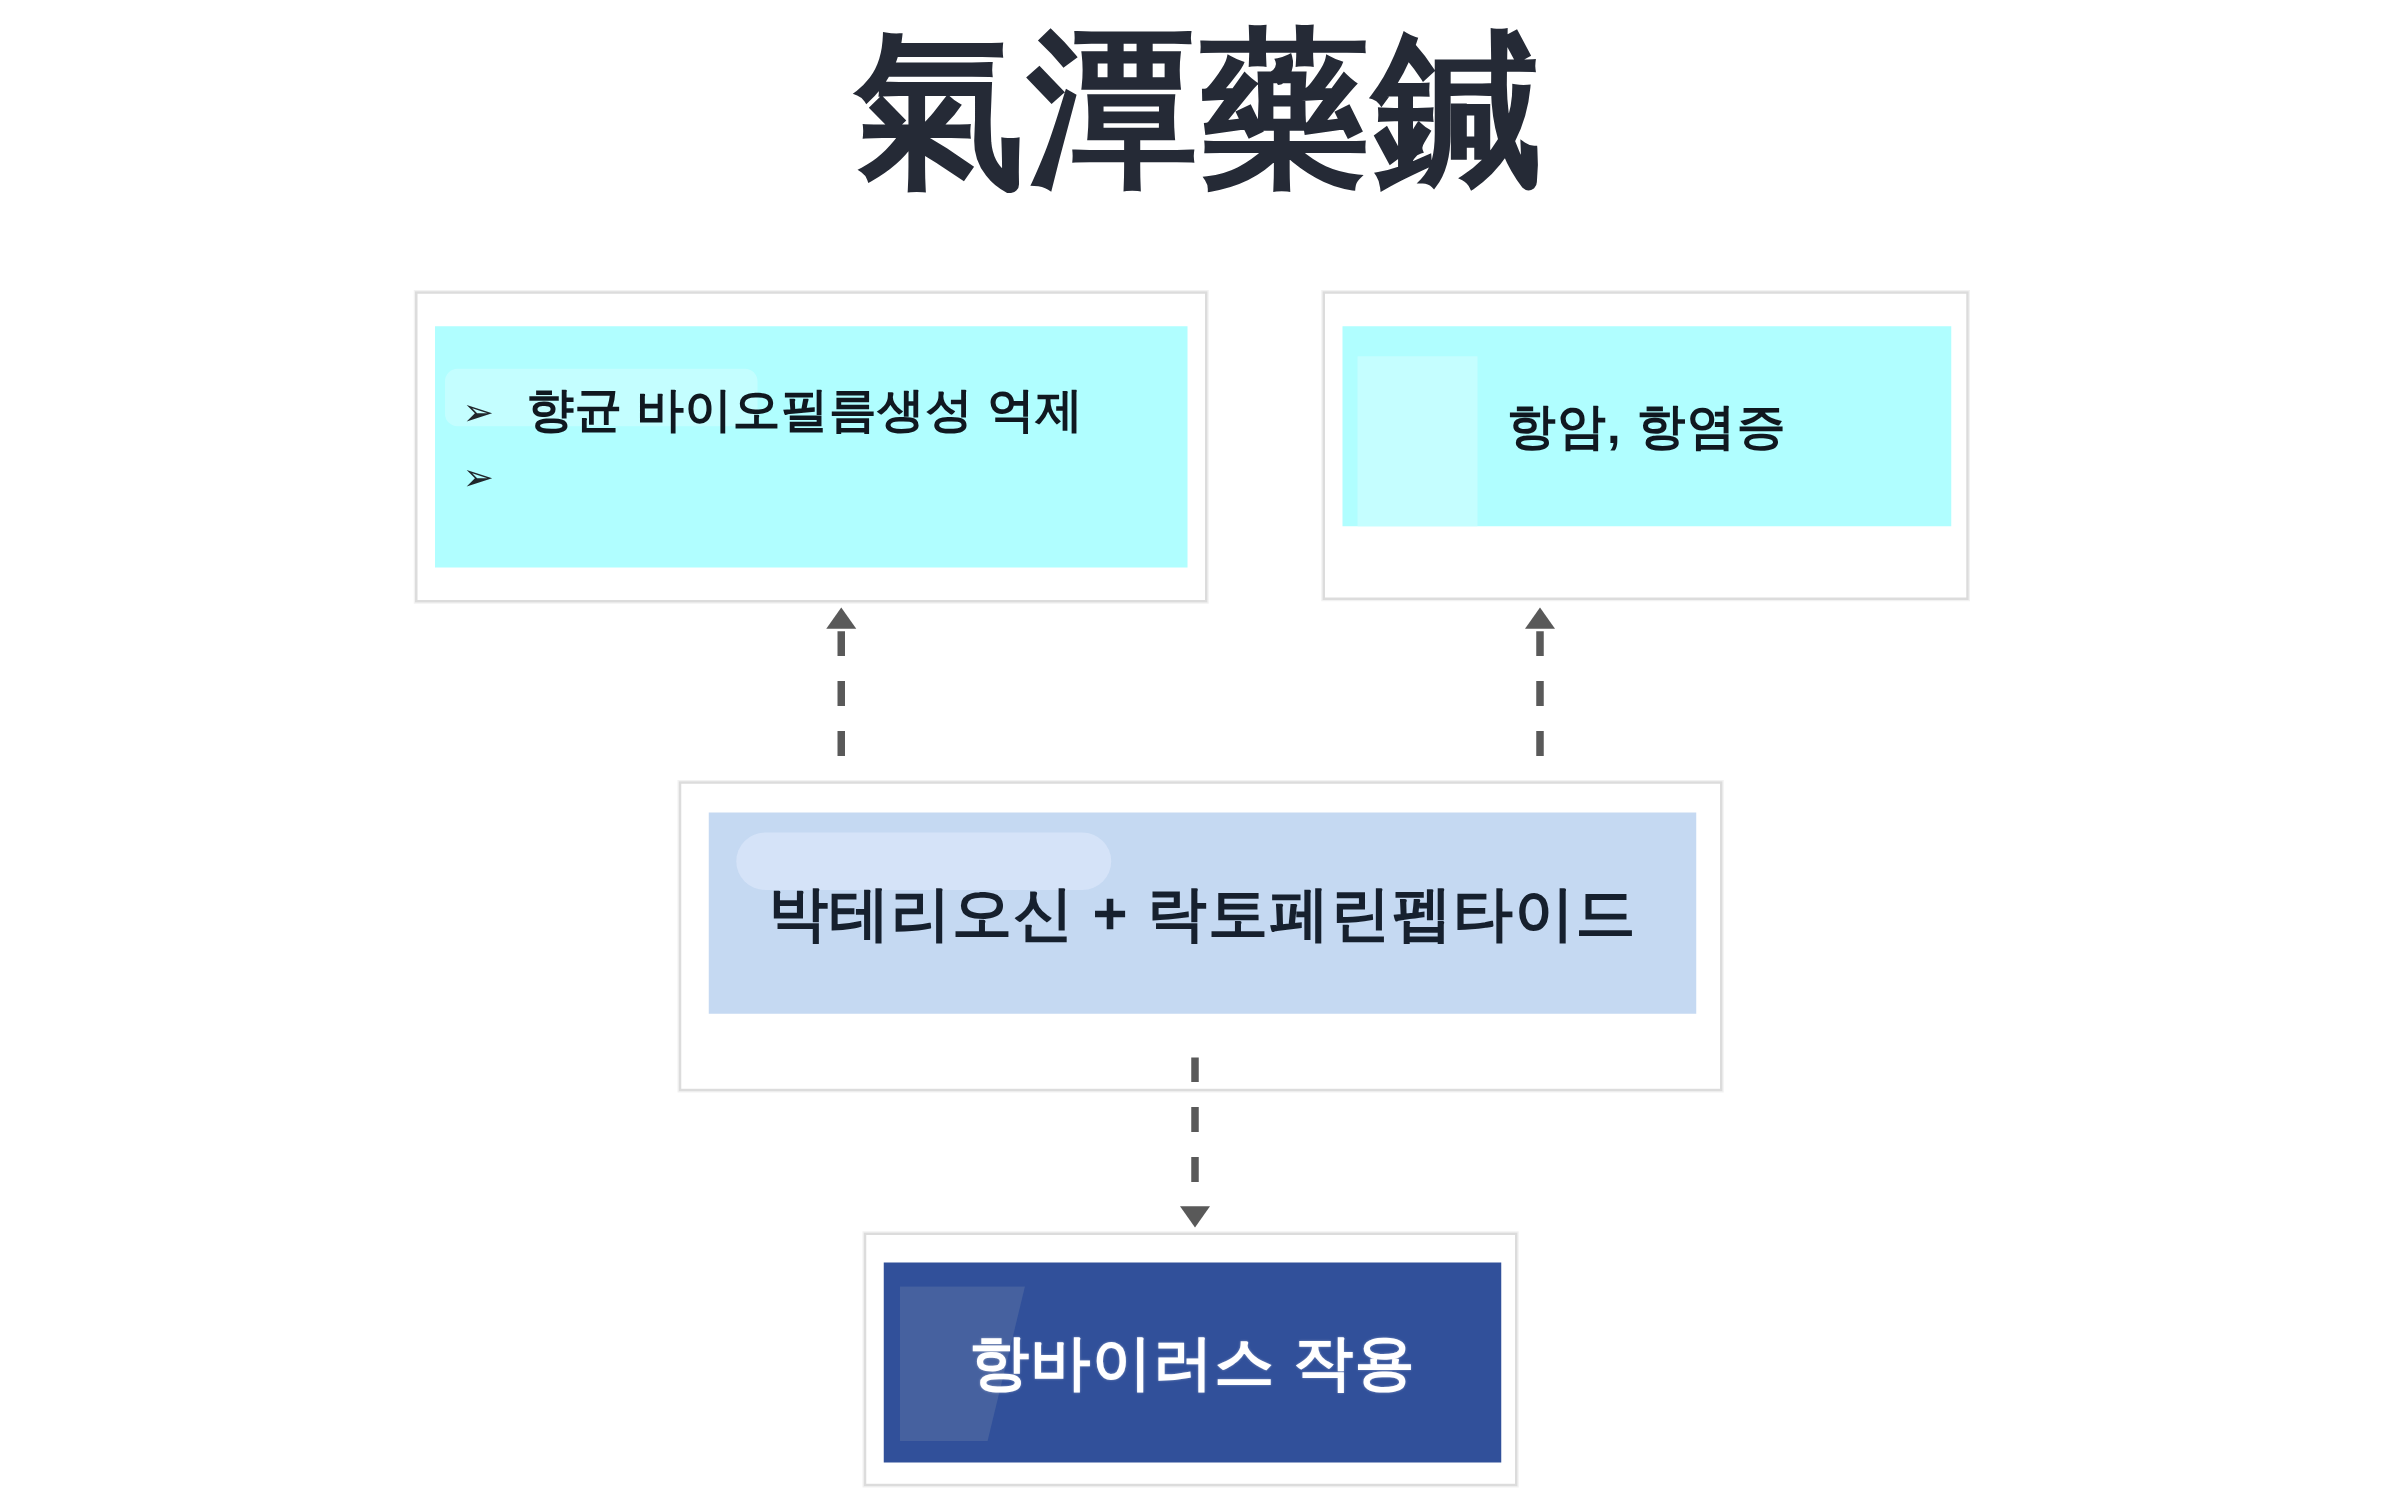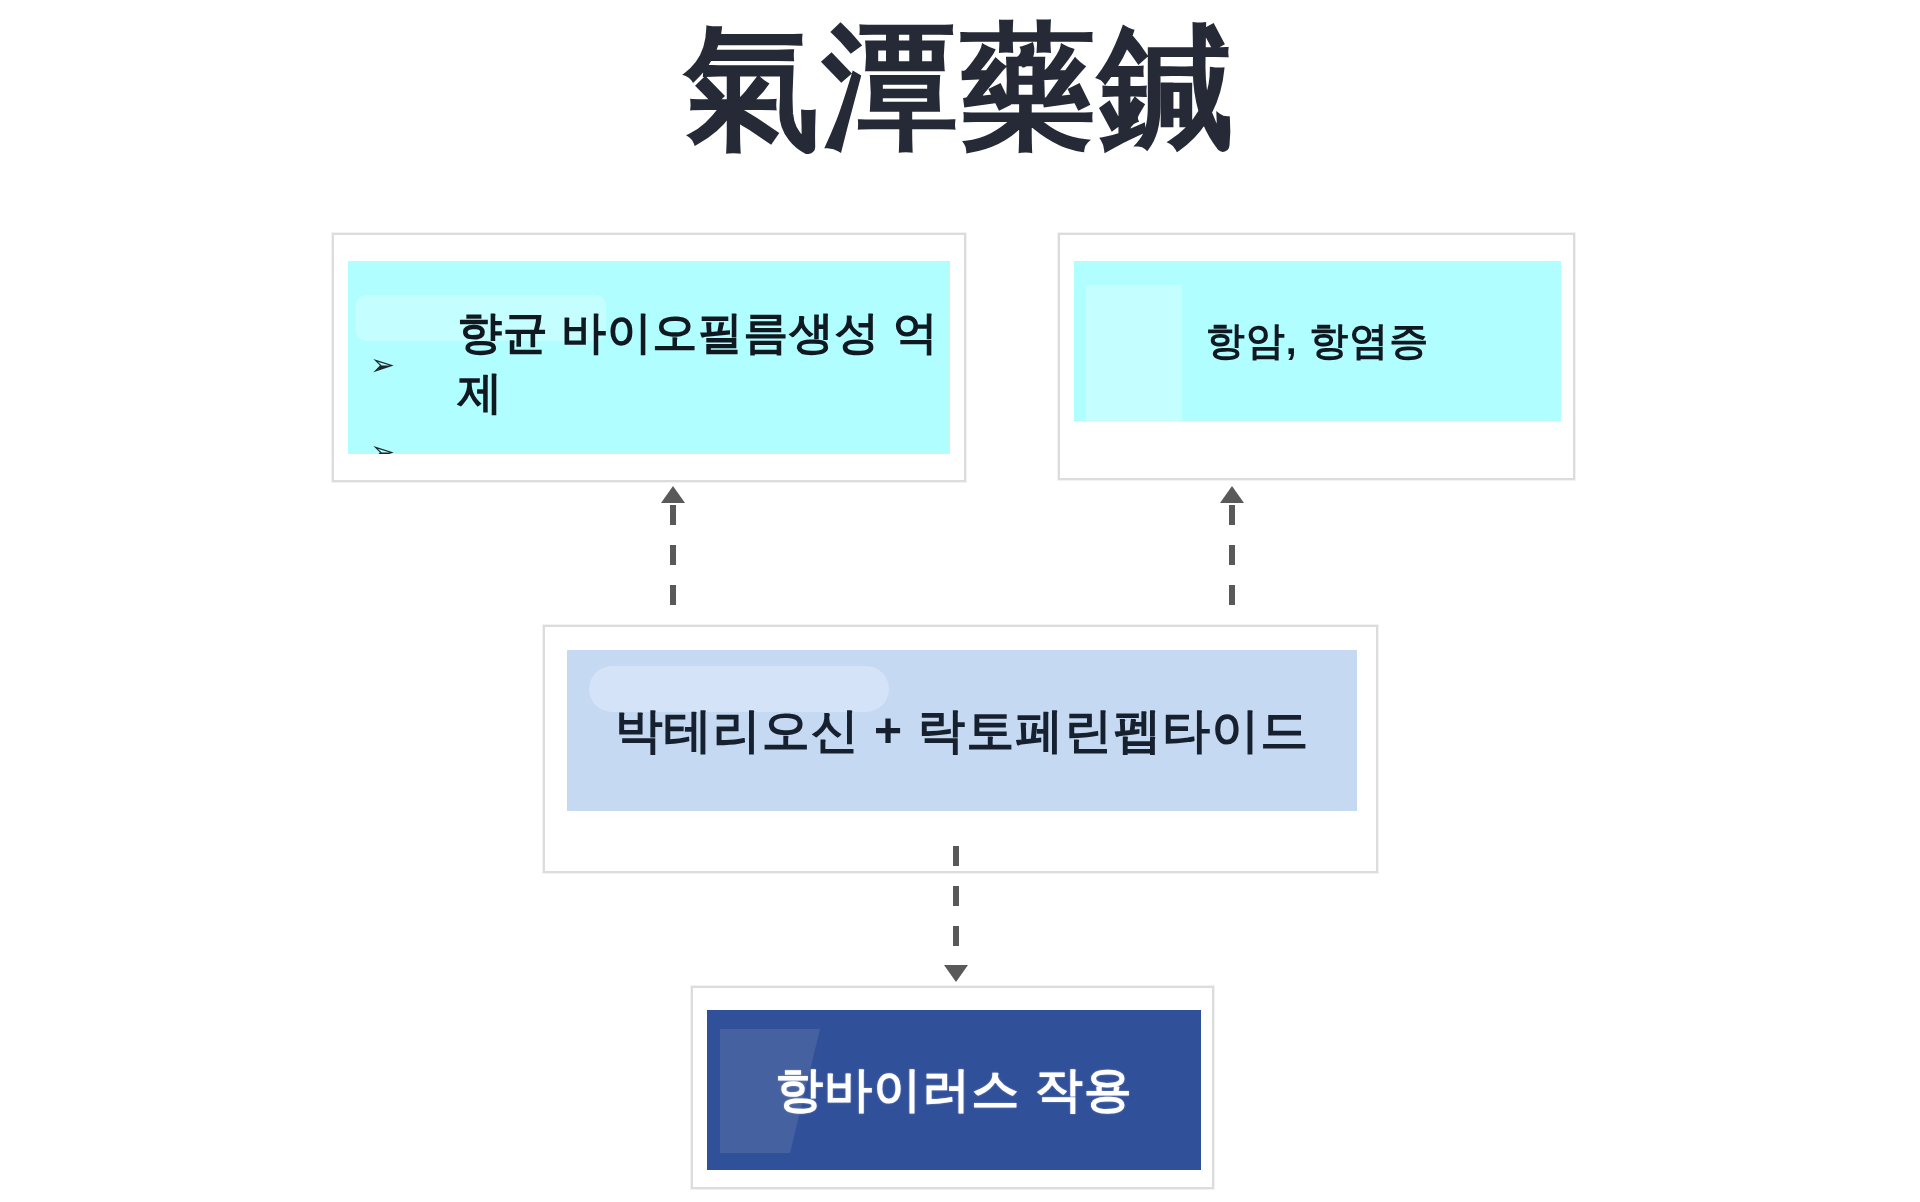--- a/index.html
+++ b/index.html
@@ -38,21 +38,21 @@
   
   .frame-antibacterial{left:332px;top:233px;width:634px;height:249px;}
   .fill-antibacterial{left:14px;top:26px;width:602px;height:193px;background:var(--cyan);}
   .fill-antibacterial .hi{left:8px;top:34px;width:250px;height:46px;background:var(--cyan-hi);border-radius:10px;opacity:.8;}
   .bullets{
     position:relative;display:flex;flex-direction:column;gap:12px;
     padding:42px 0 0 22px;
   }
   .bullet-row{display:flex;align-items:center;gap:26px;}
   .bullet-marker{font-size:30px;color:#20262b;line-height:1;transform:translateY(2px);}
-  .bullet-text{font-size:45px;font-weight:700;color:var(--ink);letter-spacing:.5px;margin-left:36px;}
+  .bullet-text{font-size:38px;font-weight:700;color:var(--ink);letter-spacing:.5px;}
 
   
   .frame-anticancer{left:1058px;top:233px;width:517px;height:247px;}
   .fill-anticancer{left:14px;top:26px;width:487px;height:160px;background:var(--cyan);
     display:flex;align-items:center;justify-content:center;}
   .fill-anticancer .hi{left:12px;top:24px;width:96px;height:138px;background:var(--cyan-hi);opacity:.85;}
   .anticancer-text{position:relative;font-size:39px;font-weight:700;color:var(--ink);letter-spacing:1px;}
 
   
   .frame-source{left:543px;top:625px;width:835px;height:248px;}

